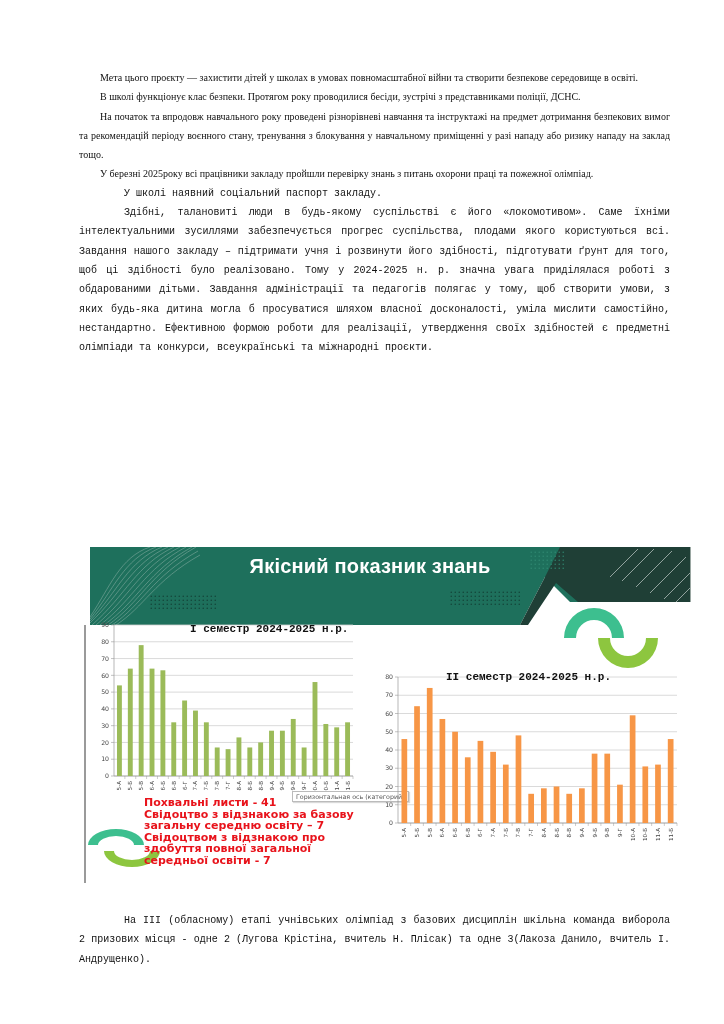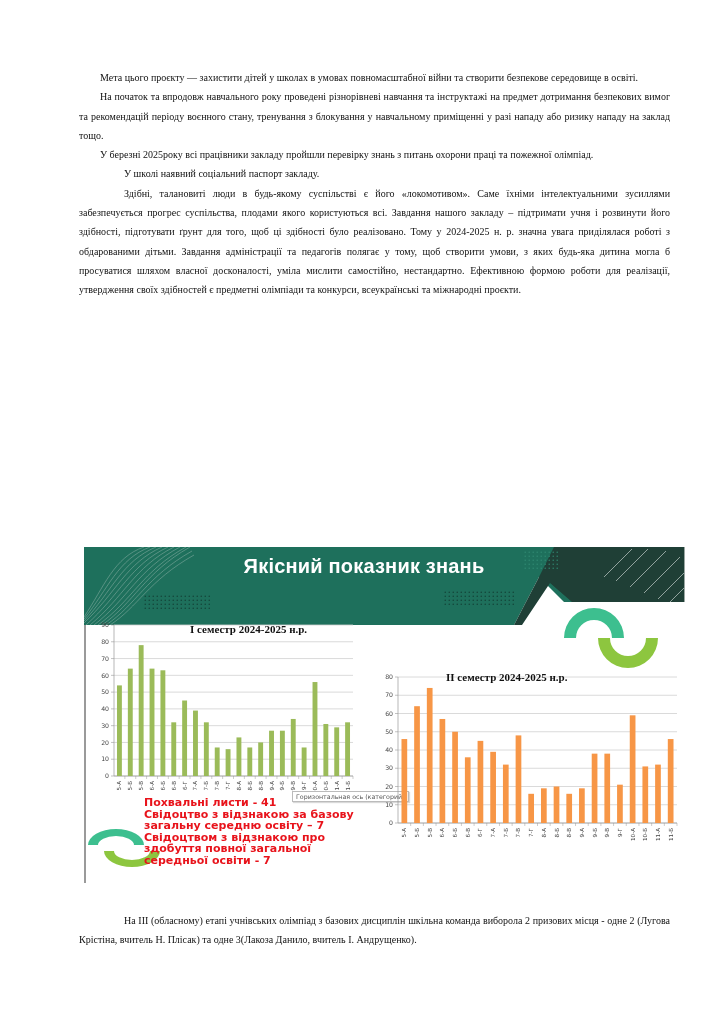--- a/index.html
+++ b/index.html
@@ -2,40 +2,41 @@
 <html><head>
 <meta charset="utf-8">
 <style>
   html, body { margin: 0; padding: 0; background: #ffffff; }
   body { width: 724px; height: 1024px; position: relative; overflow: hidden; font-family: "Liberation Serif", serif; color: #111; }
   .text-block { position: absolute; left: 100px; width: 570px; font-size: 10px; line-height: 19.3px; text-align: justify; }
   .text-block p { margin: 0; }
   #top-text { top: 68px; left: 100px; }
   #top-text p { margin-left: -21px; }
   .para { text-indent: 21px; margin-left: -21px !important; }
-  .para-deep { text-indent: 45px; margin-left: -21px !important; }
+  .para-deep { text-indent: 45px; margin-left: -21px !important; font-family: Liberation Mono, monospace; }
   #bottom-text { top: 911px; left: 100px; }
 
   
   #slide { position: absolute; left: 84px; top: 547px; width: 601px; height: 335px; background: #fff; }
   #slide-left-edge { position: absolute; left: 0; top: 78px; width: 2px; height: 258px; background: #9a9a9a; }
-  #banner { position: absolute; left: 0; top: 0; width: 601px; height: 96px; overflow: hidden; }
+  #banner { position: absolute; left: 6px; top: 0; width: 601px; height: 96px; overflow: hidden; }
   #banner svg { position: absolute; left: 0; top: 0; }
   #banner-title { position: absolute; left: 0; width: 560px; top: 8px; text-align: center; color: #ffffff; font-family: "Liberation Sans", sans-serif; font-weight: bold; font-size: 20px; letter-spacing: 0.2px; }
 
   .chart-box { position: absolute; }
-  .chart-title { position: absolute; font-family: Liberation Serif, serif; font-weight: bold; font-size: 11px; color: #111; white-space: nowrap; }
+  .chart-title { position: absolute; font-family: Liberation Mono, monospace; font-weight: bold; font-size: 11px; color: #111; white-space: nowrap; }
   .tooltip { position: absolute; font-family: "DejaVu Sans", sans-serif; font-size: 6.3px; color: #555; background: #fff; border: 1px solid #bbb; padding: 1px 3px; white-space: nowrap; box-shadow: 1px 1px 1px rgba(0,0,0,0.15); }
   .red-text { position: absolute; color: #e8131b; font-family: "DejaVu Sans", sans-serif; font-weight: bold; font-size: 11px; line-height: 11.5px; text-align: left; margin-left: 10px; }
 </style>
 </head>
 <body>
 
 <div id="top-text" class="text-block">
   <p class="para">Мета цього проєкту — захистити дітей у школах в умовах повномасштабної війни та створити безпекове середовище в освіті.</p>
+  <p class="para">В школі функціонує клас безпеки. Протягом року проводилися бесіди, зустрічі з представниками поліції, ДСНС.</p>
   <p class="para">На початок та впродовж навчального року проведені різнорівневі навчання та інструктажі на предмет дотримання безпекових вимог та рекомендацій періоду воєнного стану, тренування з блокування у навчальному приміщенні у разі нападу або ризику нападу на заклад тощо.</p>
   <p class="para">У березні 2025року всі працівники закладу пройшли перевірку знань з питань охорони праці та пожежної олімпіад.</p>
   <p class="para-deep">У школі наявний соціальний паспорт закладу.</p>
   <p class="para-deep">Здібні, талановиті люди в будь-якому суспільстві є його «локомотивом». Саме їхніми інтелектуальними зусиллями забезпечується прогрес суспільства, плодами якого користуються всі. Завдання нашого закладу – підтримати учня і розвинути його здібності, підготувати ґрунт для того, щоб ці здібності було реалізовано. Тому у 2024-2025 н. р. значна увага приділялася роботі з обдарованими дітьми. Завдання адміністрації та  педагогів полягає у тому, щоб створити умови, з яких будь-яка дитина могла б просуватися шляхом власної досконалості, уміла мислити самостійно, нестандартно. Ефективною формою роботи для реалізації, утвердження своїх здібностей є предметні олімпіади та конкурси, всеукраїнські та міжнародні проєкти.</p>
 </div>
 
 <div id="slide">
   <div id="banner">
     <svg width="601" height="78" viewBox="0 0 601 78">
       <defs>

